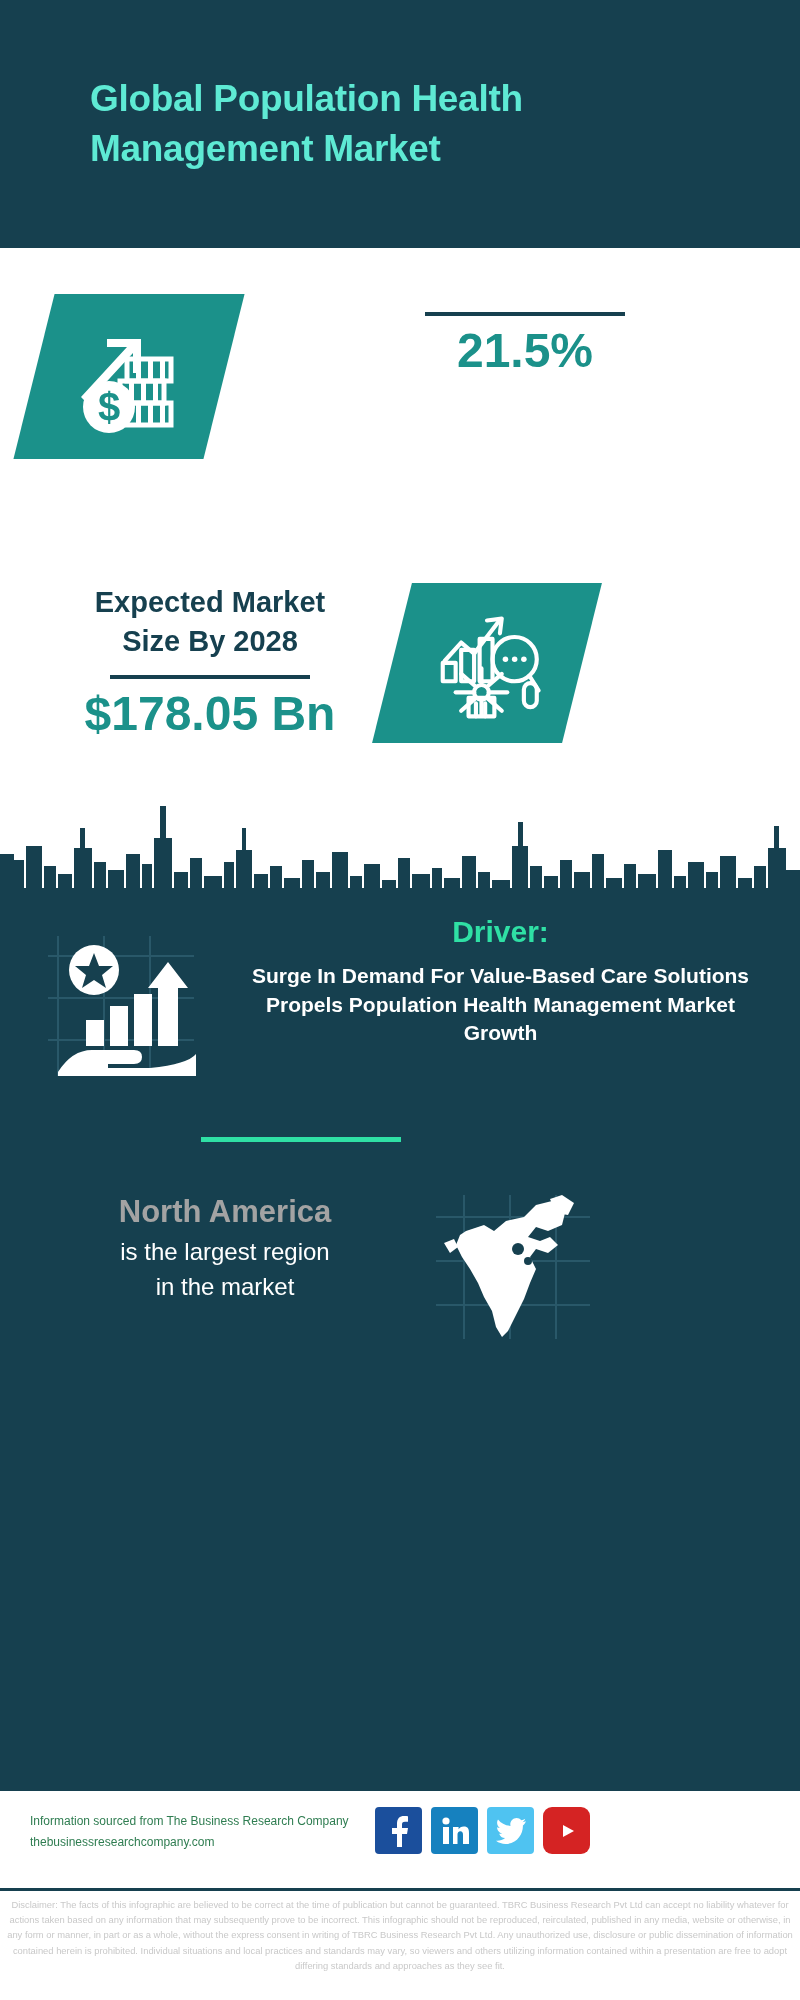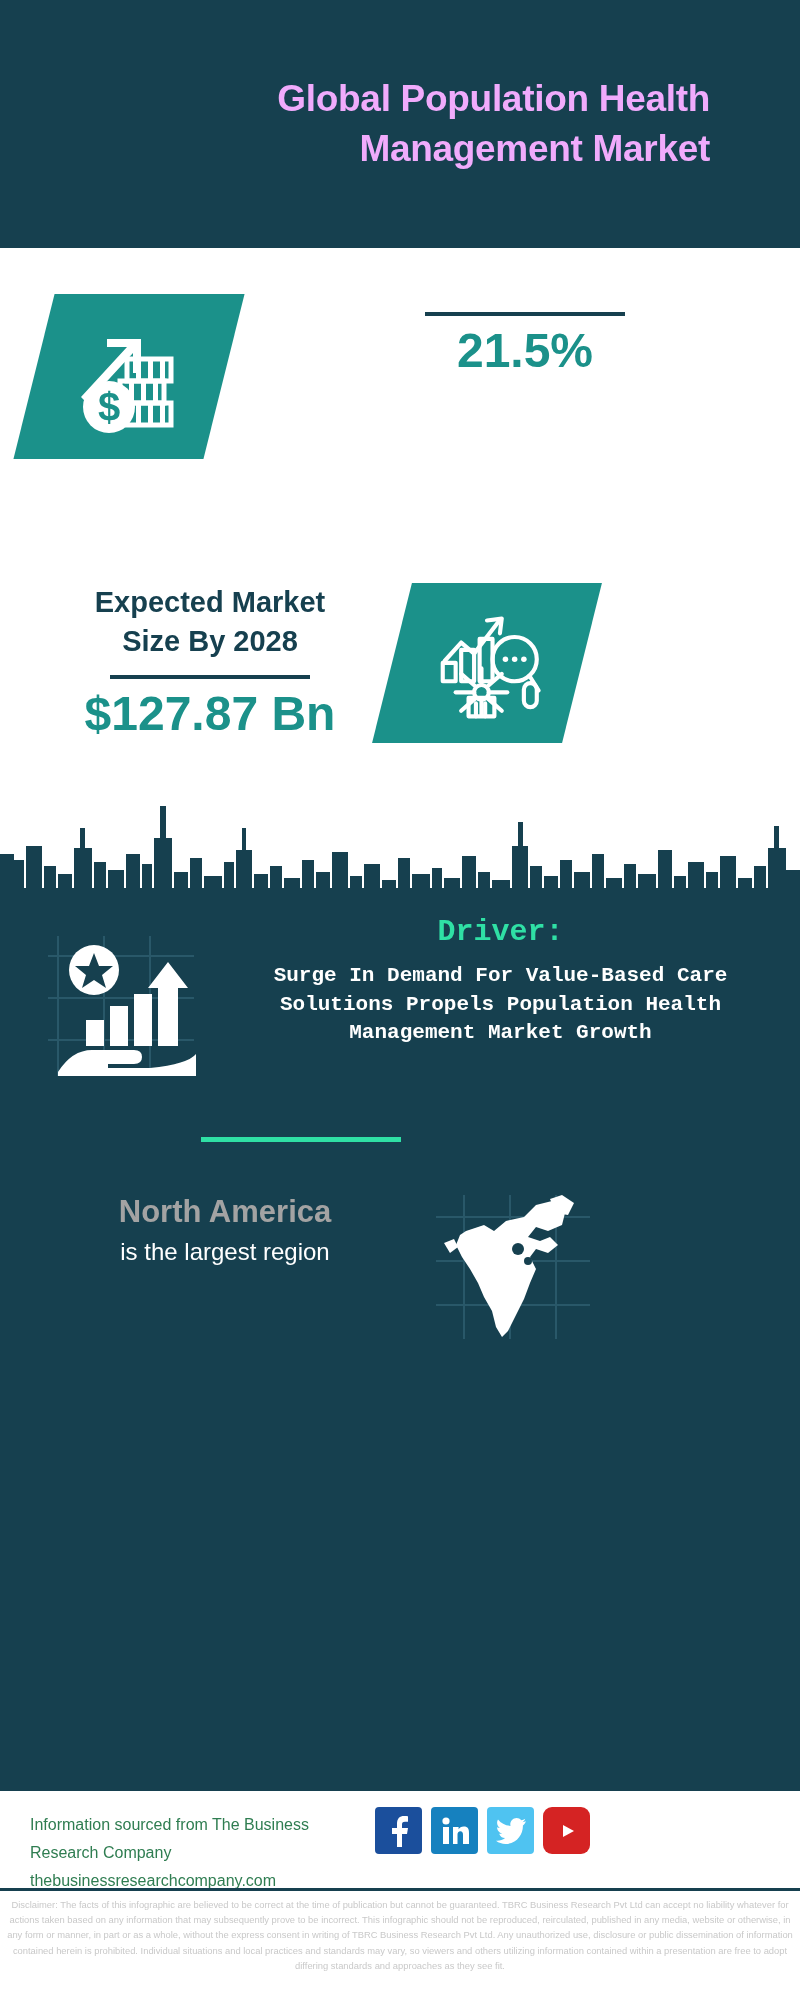--- a/index.html
+++ b/index.html
@@ -12,22 +12,22 @@
   }
   .page{position:relative;width:800px;height:2000px;}
 
   
   .header{
     position:absolute;left:0;top:0;width:800px;height:248px;
     background:#16404f;
     display:flex;align-items:center;justify-content:center;
   }
   .header-title{
-    color:#f0abfc;font-size:37px;font-weight:bold;line-height:1.35;
-    text-align:right;width:620px;letter-spacing:-0.3px;
+    color:#5eead4;font-size:37px;font-weight:bold;line-height:1.35;
+    text-align:left;width:620px;letter-spacing:-0.3px;
   }
 
   
   .sec-growth{position:absolute;left:0;top:248px;width:800px;height:300px;background:#fff;}
   .para-left{
     position:absolute;left:34px;top:46px;width:190px;height:165px;
     background:#1b918a;
     transform:skewX(-14deg);
   }
   .para-left .iconwrap{transform:skewX(14deg);width:100%;height:100%;
@@ -58,21 +58,21 @@
 
   
   .dark-panel{
     position:absolute;left:0;top:788px;width:800px;height:1000px;
     background:#16404f;
   }
   .skyline{position:absolute;left:0;top:0;width:800px;height:110px;}
 
   .driver-block{position:absolute;left:0;top:120px;width:800px;height:230px;}
   .driver-icon{position:absolute;left:38px;top:18px;width:160px;height:160px;}
-  .driver-texts{position:absolute;left:228px;top:6px;width:545px;text-align:center;font-family:Liberation Mono, monospace;}
+  .driver-texts{position:absolute;left:228px;top:6px;width:545px;text-align:center;}
   .driver-label{color:#2fe0a5;font-size:30px;font-weight:bold;line-height:1.2;}
   .driver-body{
     color:#ffffff;font-size:21px;font-weight:bold;line-height:1.36;margin-top:12px;
   }
   .mint-rule{
     position:absolute;left:201px;top:349px;width:200px;height:5px;background:#2fe0a5;
   }
 
   
   .region-block{position:absolute;left:0;top:395px;width:800px;height:200px;}
@@ -81,21 +81,21 @@
   .region-sub{color:#ffffff;font-size:24px;line-height:1.3;margin-top:4px;}
   .region-map{position:absolute;left:432px;top:8px;width:160px;height:150px;}
 
   
   .footer{
     position:absolute;left:0;top:1788px;width:800px;height:100px;background:#ffffff;
     border-top:3px solid #16404f;
   }
   .src-text{
     position:absolute;left:30px;top:20px;width:350px;
-    color:#2f7d51;font-size:16px;line-height:1.75;
+    color:#2f7d51;font-size:12px;line-height:1.75;
   }
   .socials{position:absolute;left:375px;top:16px;display:flex;gap:9px;}
   .soc{width:47px;height:47px;border-radius:4px;display:flex;align-items:center;justify-content:center;}
   .soc-fb{background:#1b4f9c;}
   .soc-li{background:#1681bf;}
   .soc-tw{background:#4fc3f1;}
   .soc-yt{background:#d52323;border-radius:9px;}
 
   .disclaimer-wrap{
     position:absolute;left:0;top:1888px;width:800px;height:112px;background:#fff;
@@ -146,21 +146,21 @@
       <div class="rule-dark"></div>
       <div class="big-teal">21.5%</div>
     </div>
   </div>
 
   <div class="sec-size">
     <div class="size-text">
       <div class="lbl-dark">Expected Market</div>
       <div class="lbl-dark">Size By 2028</div>
       <div class="rule-dark2"></div>
-      <div class="big-teal">$127.87 Bn</div>
+      <div class="big-teal">$178.05 Bn</div>
     </div>
 
     <div class="para-right">
       <div class="iconwrap">
         <span>
           <svg width="118" height="118" viewBox="0 0 128 128">
             <g fill="none" stroke="#ffffff" stroke-width="4.5" stroke-linecap="round" stroke-linejoin="round">
               <polyline points="18,64 36,44 50,56 76,22"></polyline>
               <polyline points="64,20 80,18 78,34"></polyline>
               <rect x="16" y="66" width="14" height="20"></rect>
@@ -284,20 +284,21 @@
         <div class="driver-body">Surge In Demand For Value-Based Care Solutions Propels Population Health Management Market Growth</div>
       </div>
     </div>
 
     <div class="mint-rule"></div>
 
     <div class="region-block">
       <div class="region-texts">
         <div class="region-name">North America</div>
         <div class="region-sub">is the largest region</div>
+        <div class="region-sub">in the market</div>
       </div>
       <div class="region-map">
         <svg width="160" height="150" viewBox="0 0 160 150">
           <g stroke="#2d5d6e" stroke-width="2" opacity="0.85">
             <line x1="32" y1="4" x2="32" y2="148"></line>
             <line x1="78" y1="4" x2="78" y2="148"></line>
             <line x1="124" y1="4" x2="124" y2="148"></line>
             <line x1="4" y1="26" x2="158" y2="26"></line>
             <line x1="4" y1="70" x2="158" y2="70"></line>
             <line x1="4" y1="114" x2="158" y2="114"></line>

